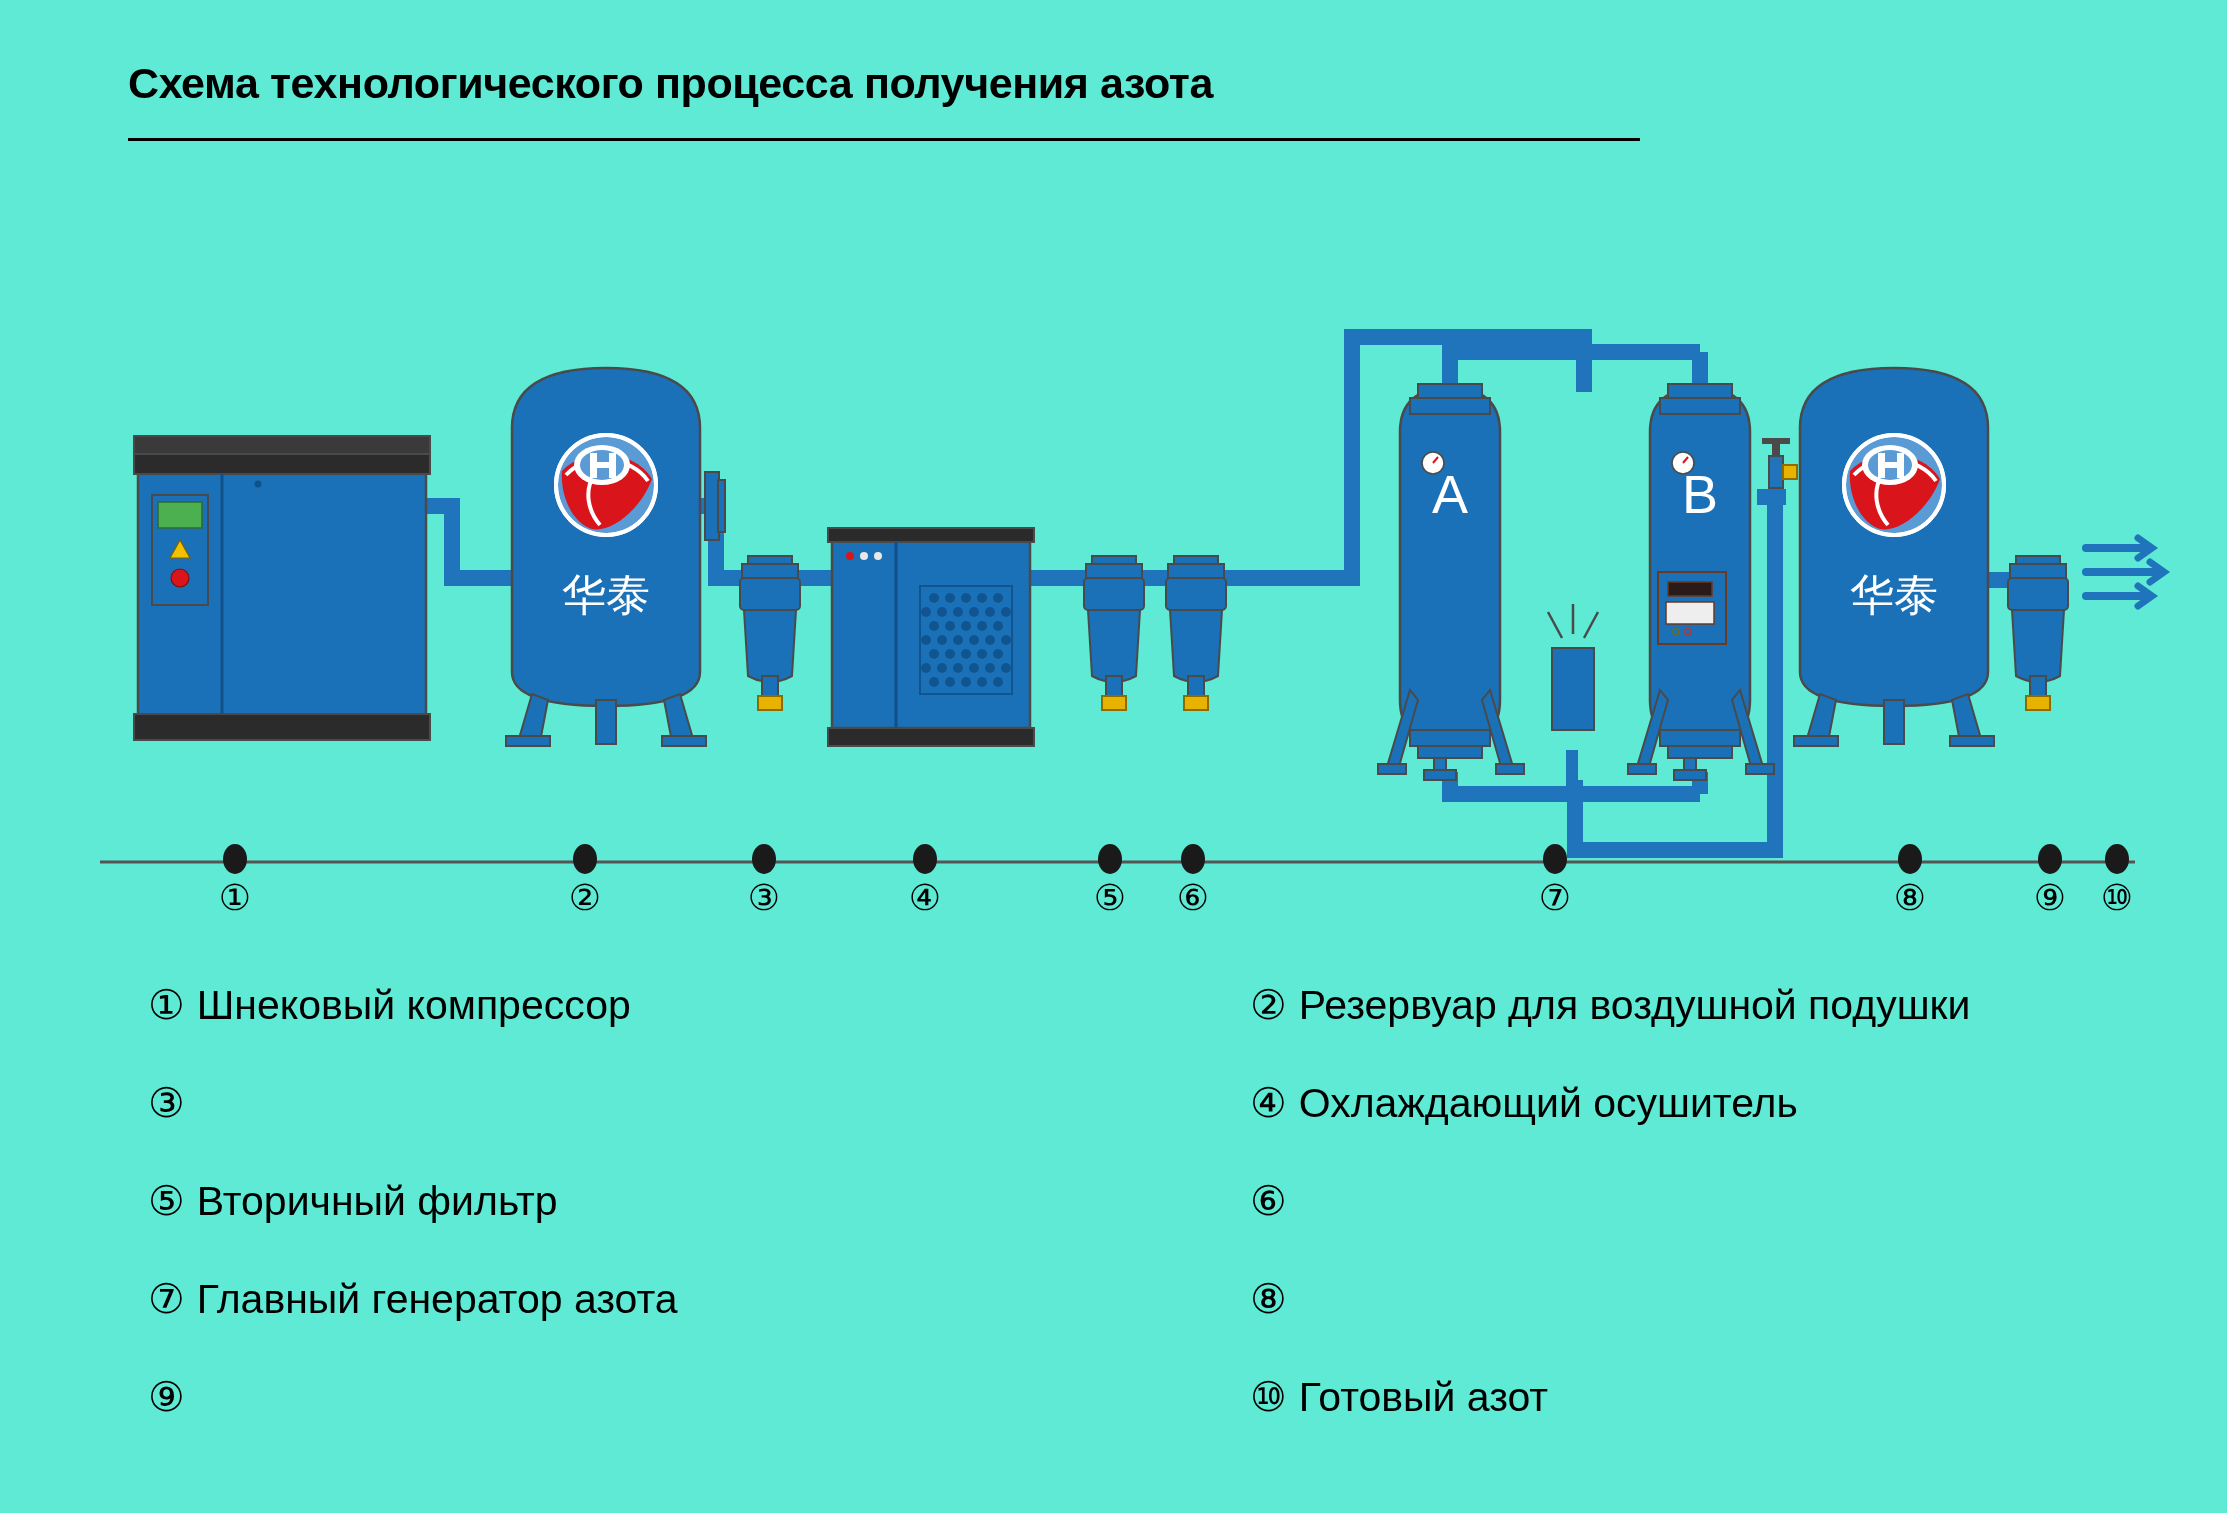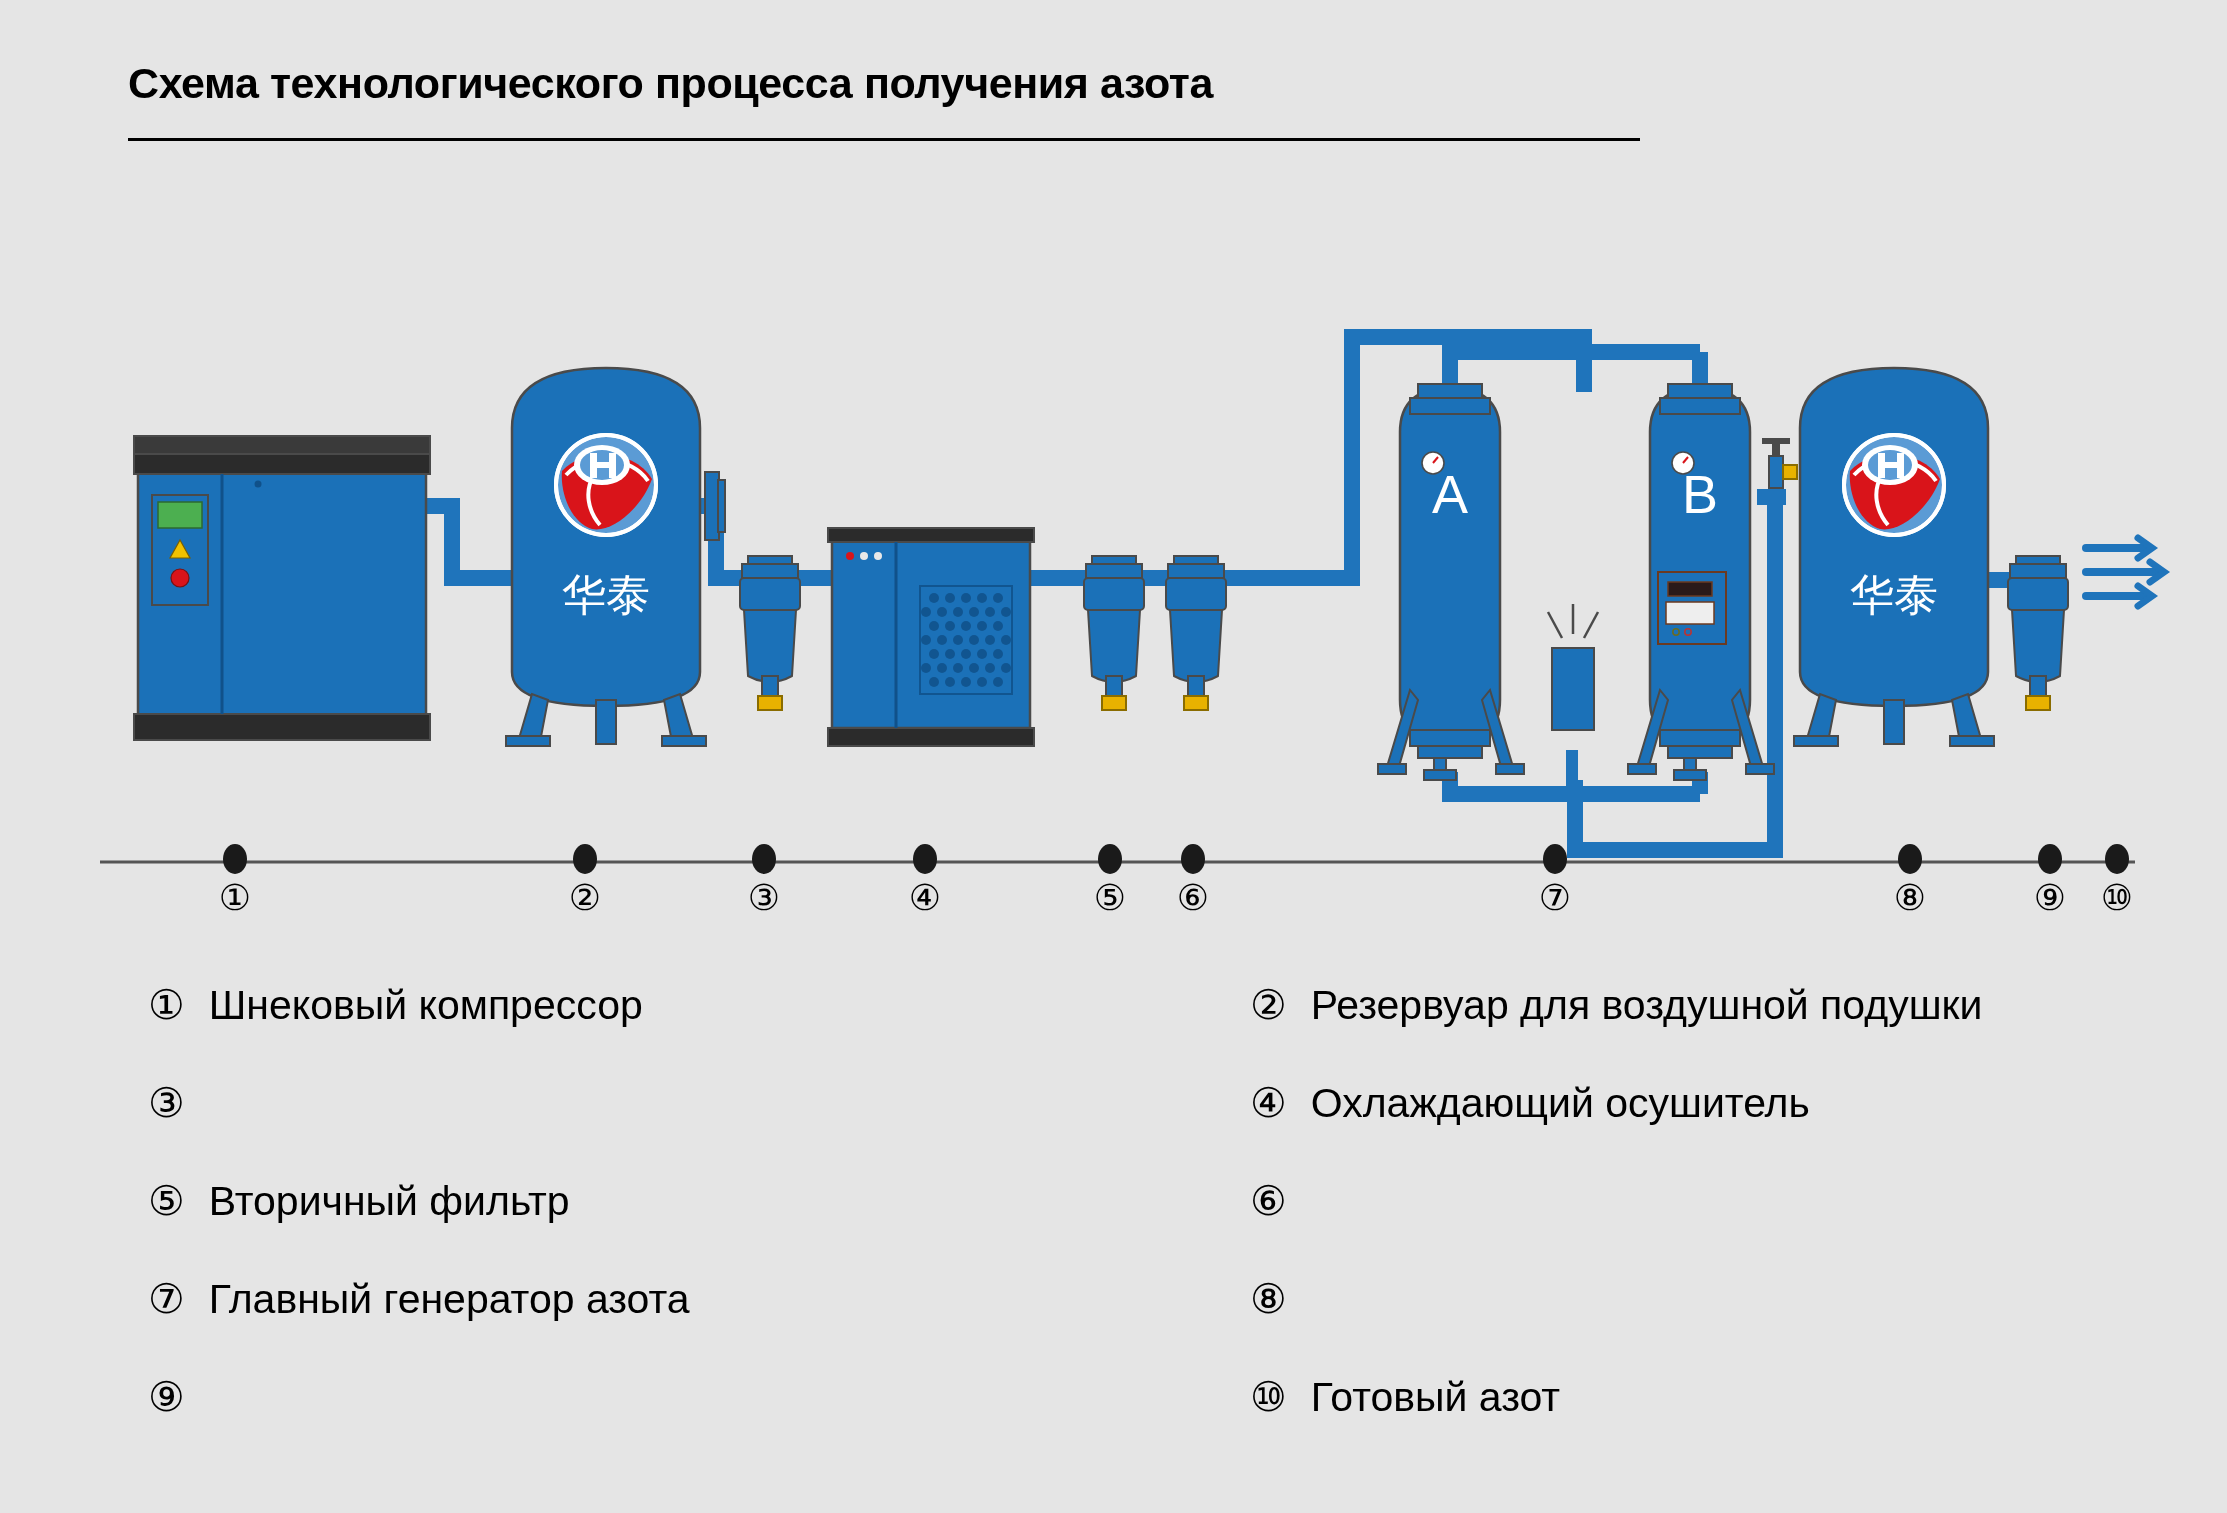--- a/index.html
+++ b/index.html
@@ -1,17 +1,17 @@
 <!DOCTYPE html>
 <html><head>
 <meta charset="utf-8">
 <style>
   html,body{margin:0;padding:0;background:#ffffff;}
   body{width:2227px;height:1513px;font-family:"Liberation Sans",sans-serif;color:#111;overflow:hidden;position:relative;}
-  #page{position:relative;width:2227px;height:1513px;background:#e5e5e5;}
+  #page{position:relative;width:2227px;height:1513px;background:#5eead4;}
 
   
   .title-wrap{position:absolute;left:128px;top:62px;}
   .title{font-size:43px;font-weight:bold;letter-spacing:-0.4px;line-height:1;white-space:nowrap;color:#000;font-family:"Liberation Sans",sans-serif;}
   .title-rule{position:absolute;left:128px;top:138px;width:1512px;height:3px;background:#000;}
 
   
   #stage{position:absolute;left:0;top:0;width:2227px;height:1513px;}
   svg#diagram{position:absolute;left:0;top:0;}
 
@@ -19,21 +19,21 @@
   .axis-labels{position:absolute;left:0;top:880px;width:2227px;height:60px;}
   .axis-num{position:absolute;font-size:36px;line-height:1;color:#000;font-family:"DejaVu Sans",sans-serif;transform:translateX(-50%);}
 
   
   .legend{position:absolute;left:0;top:985px;width:2227px;}
   .legend-row{position:relative;height:98px;}
   .legend-item{position:absolute;display:flex;align-items:baseline;white-space:nowrap;}
   .legend-item.col-left{left:148px;}
   .legend-item.col-right{left:1250px;}
   .legend-marker{font-size:41px;line-height:1;font-family:"DejaVu Sans",sans-serif;color:#000;}
-  .legend-text{font-size:41px;line-height:1;margin-left:24px;color:#000;font-family:"Liberation Sans",sans-serif;}
+  .legend-text{font-size:41px;line-height:1;margin-left:12px;color:#000;font-family:"Liberation Sans",sans-serif;}
 </style>
 </head>
 <body>
 
 <div id="page">
 
   <div class="title-wrap">
     <div class="title">Схема технологического процесса получения азота</div>
   </div>
   <div class="title-rule"></div>

